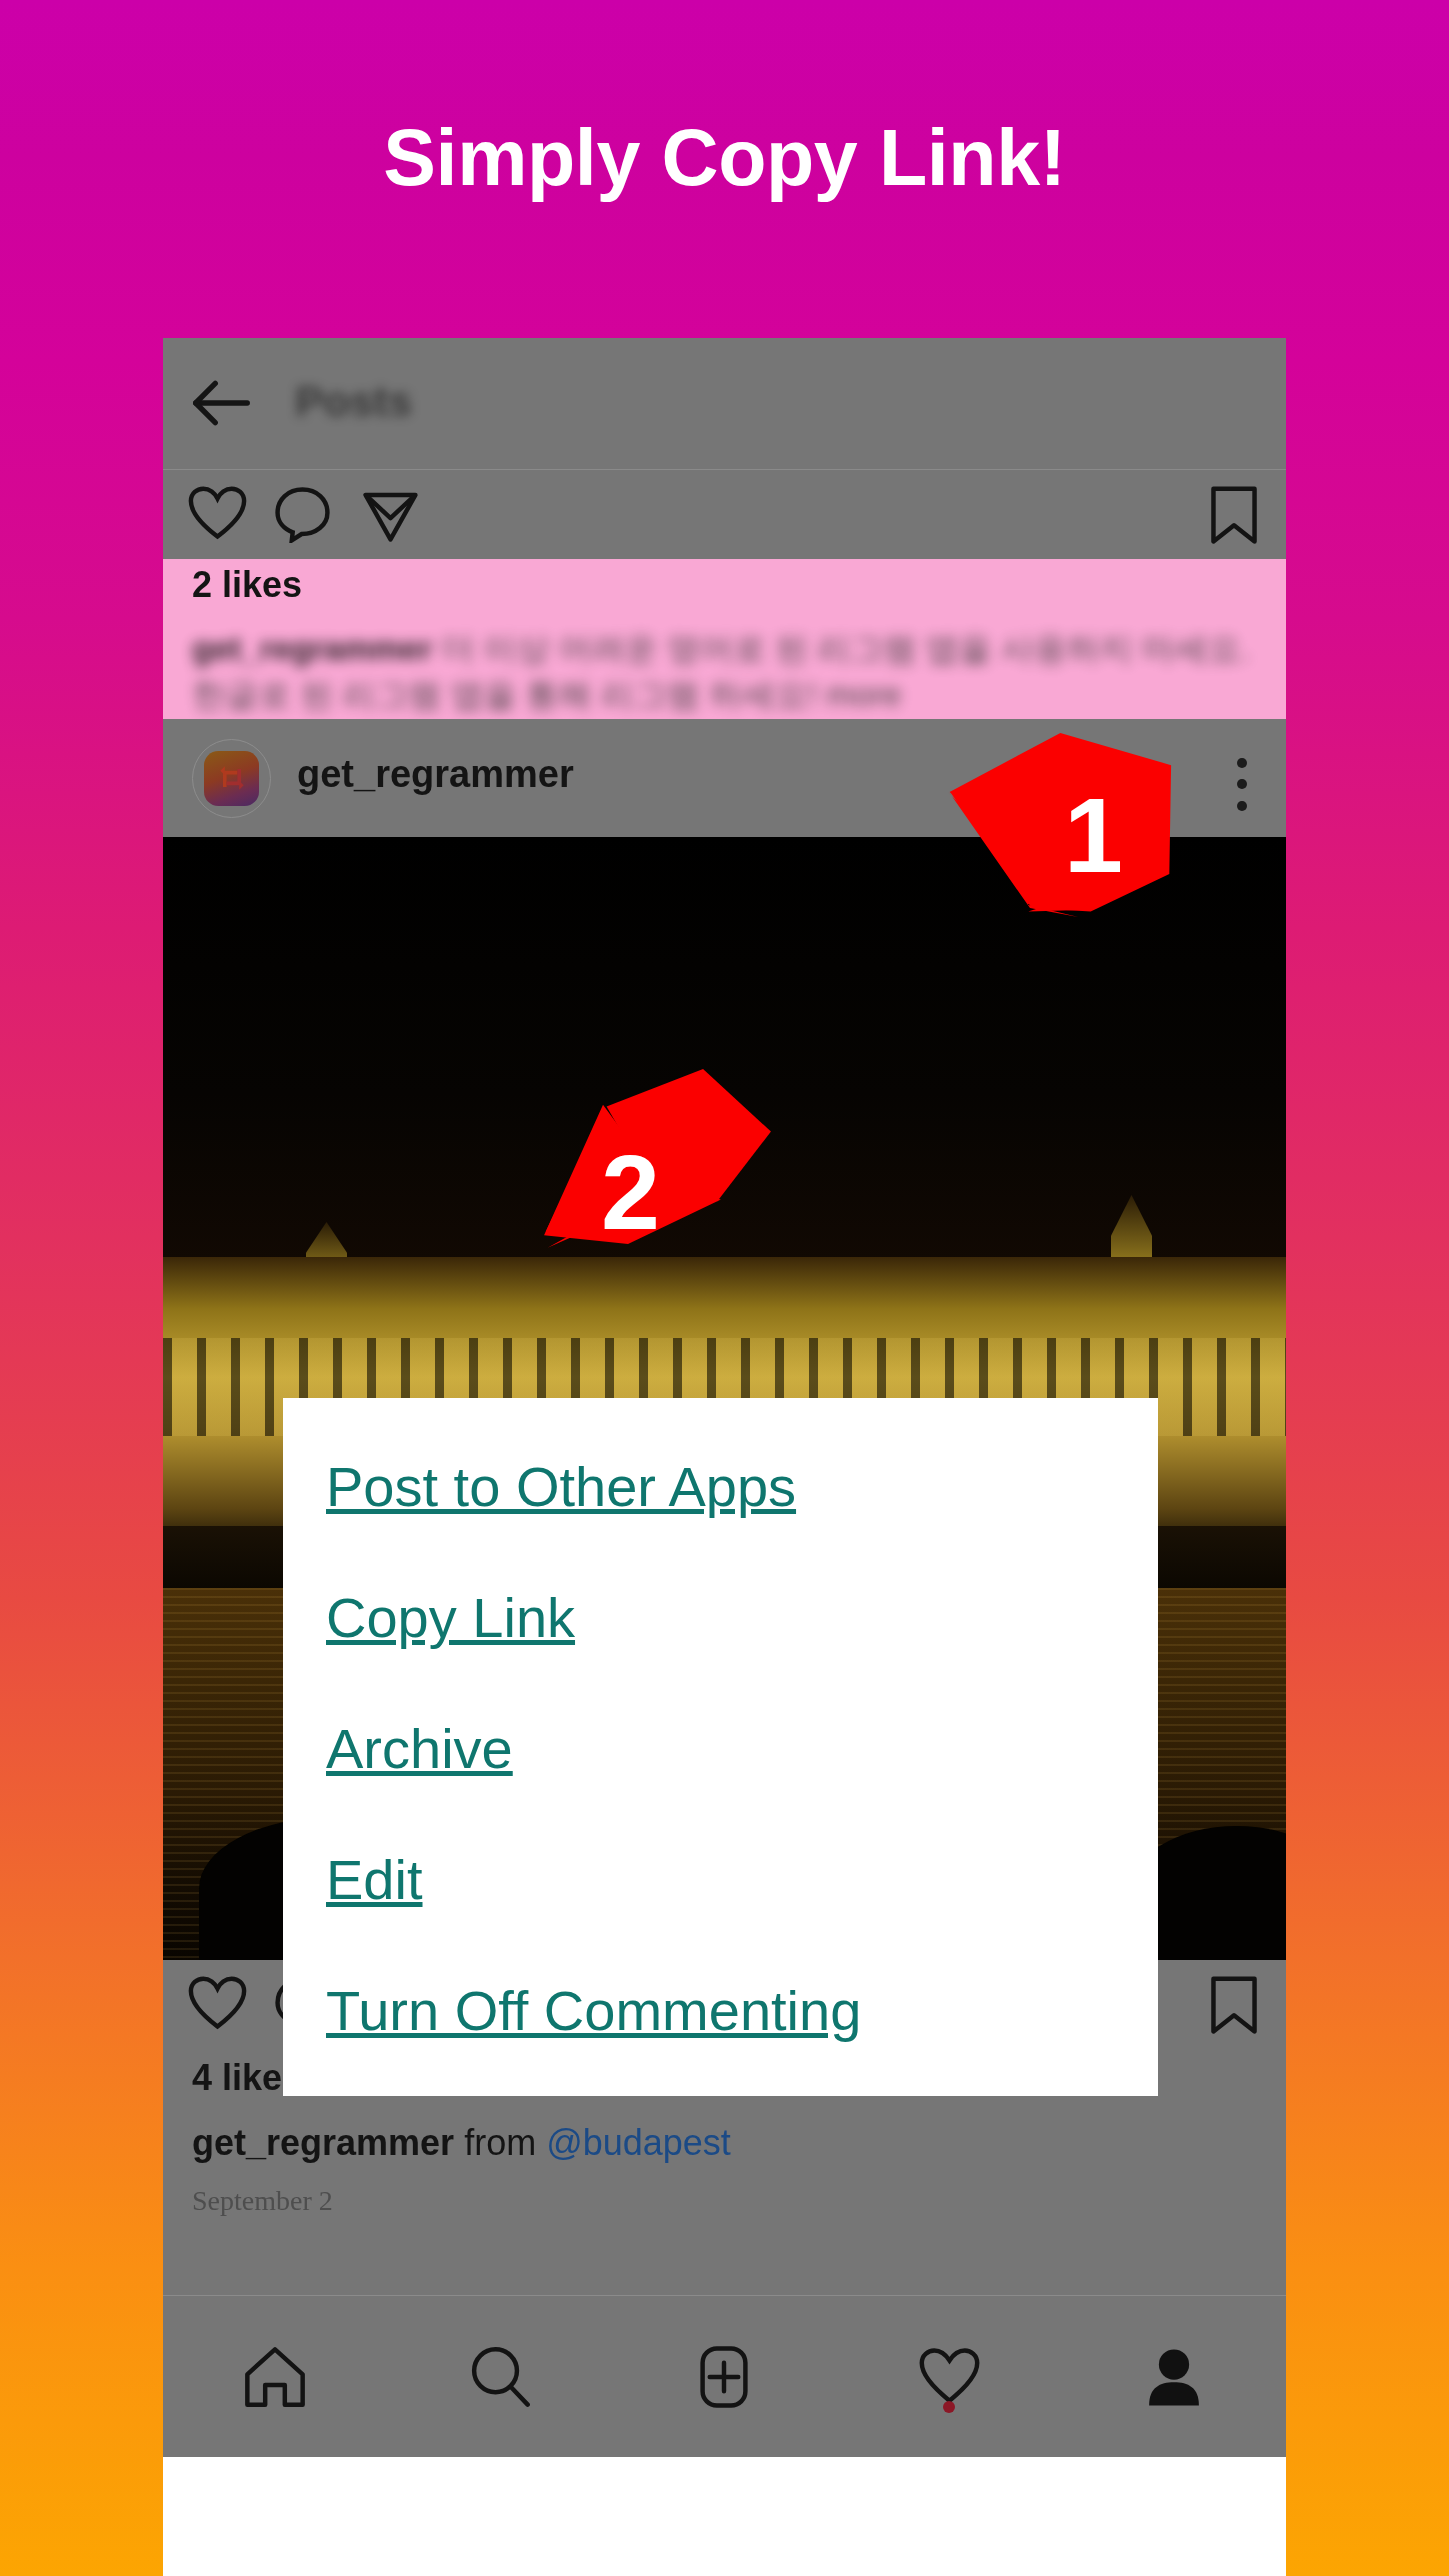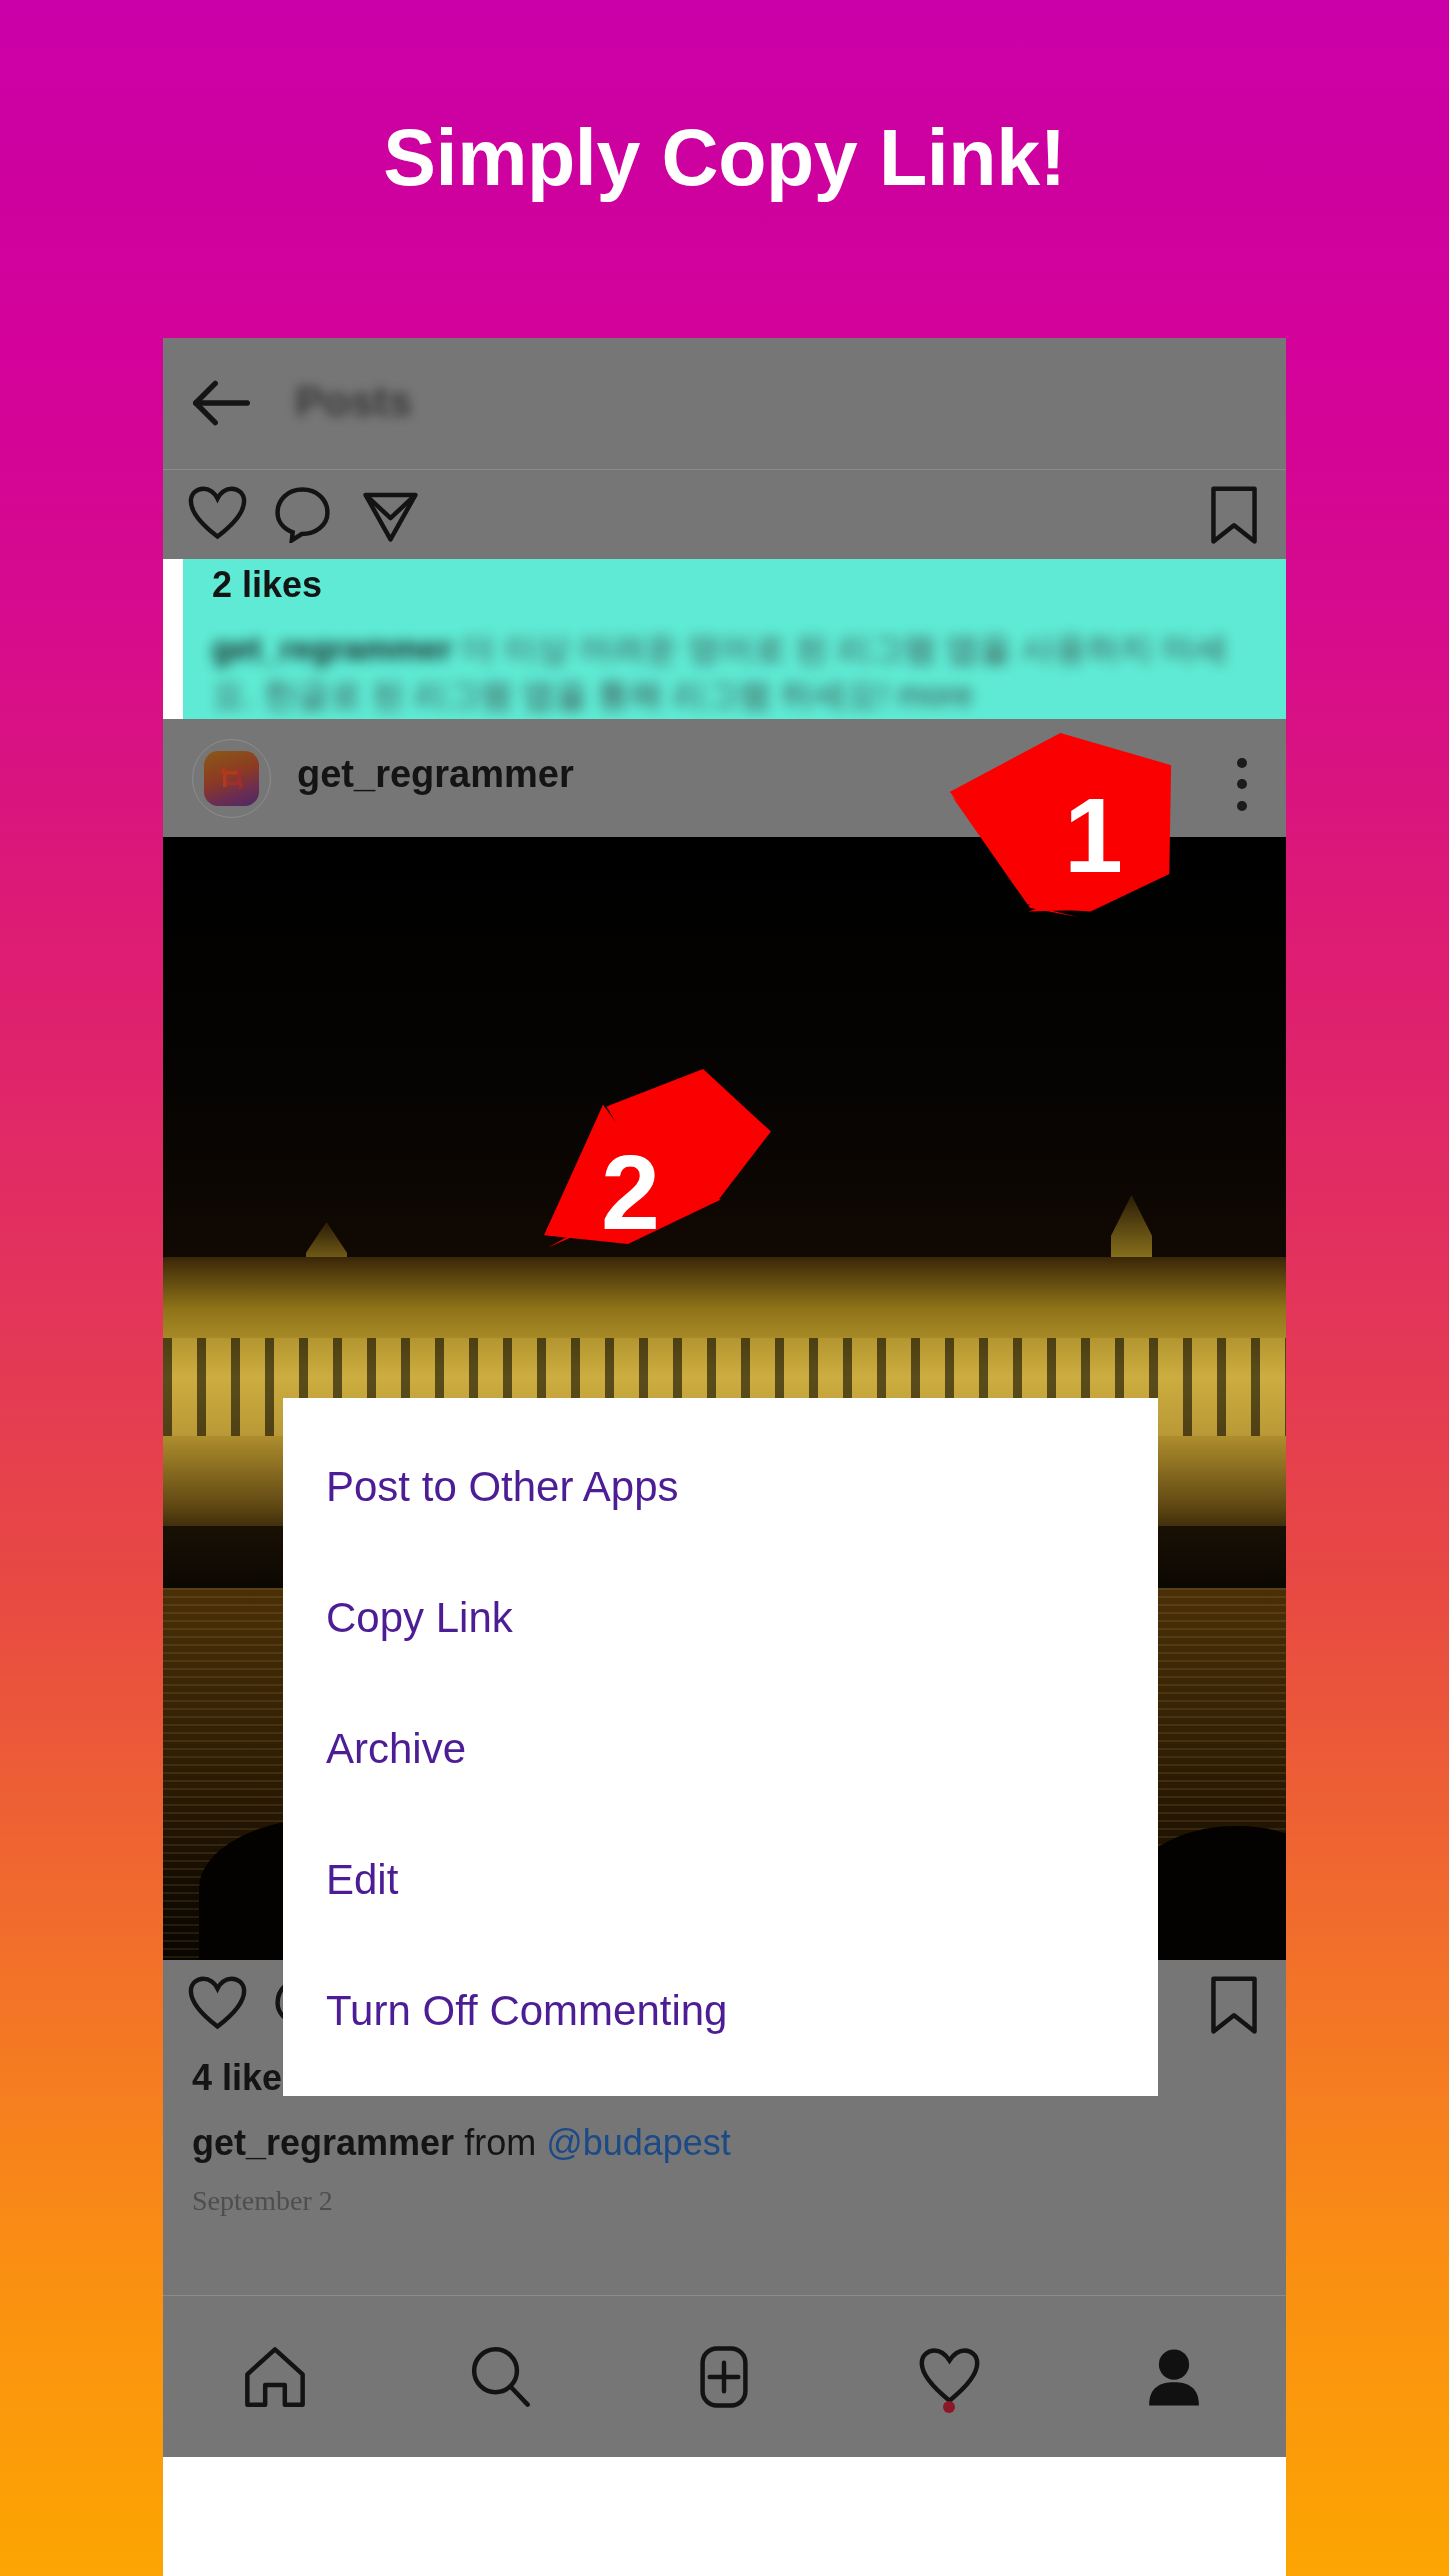--- a/index.html
+++ b/index.html
@@ -96,23 +96,22 @@
     top: 16px;
   }
   .act-heart  { left: 25px; }
   .act-comm   { left: 111px; }
   .act-share  { left: 199px; }
   .act-book   { right: 27px; }
 
   
   .meta-block {
     position: relative;
-    background: #5eead4;
+    background: #f9a8d4;
     padding: 0 29px;
-    margin-left: 20px;
   }
   .likes-text {
     font-size: 36px;
     font-weight: bold;
     color: #141414;
     padding-top: 5.4px;
   }
   .caption-blur {
     margin-top: 19.7px;
     font-size: 33px;
@@ -239,26 +238,27 @@
   #menu {
     position: absolute;
     left: 120px;
     top: 1060px;
     width: 875px;
     background: #ffffff;
     z-index: 30;
     padding: 23px 0 19.7px 0;
   }
   .menu-item {
-    font-size: 42px;
-    color: #4c1d95;
+    font-size: 56px;
+    color: #0f766e;
     padding: 0 0 0 43px;
     height: 131px;
     line-height: 131px;
     white-space: nowrap;
+    text-decoration: underline;
   }
 
   
   #bottom-action-row {
     position: relative;
     height: 93px;
     background: #767676;
   }
   #bottom-meta {
     position: relative;

